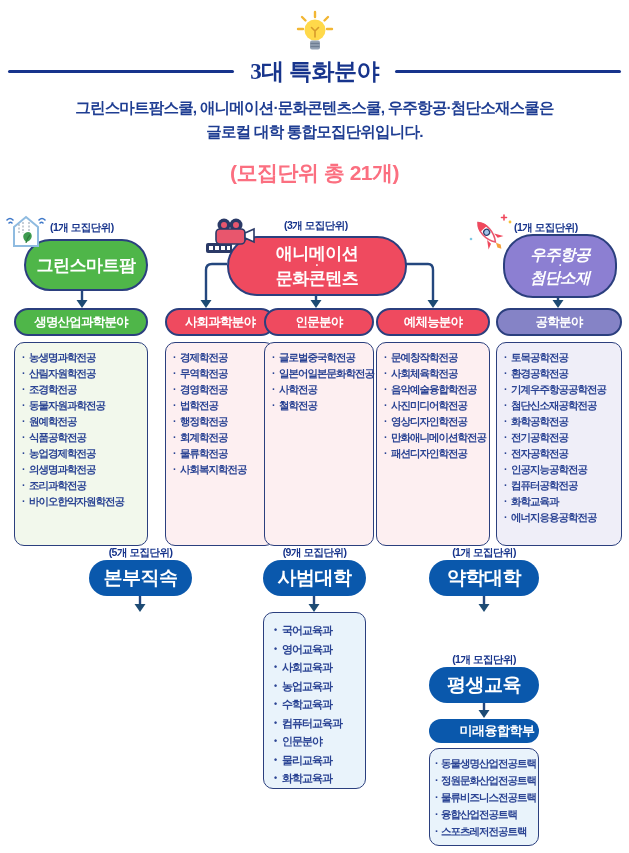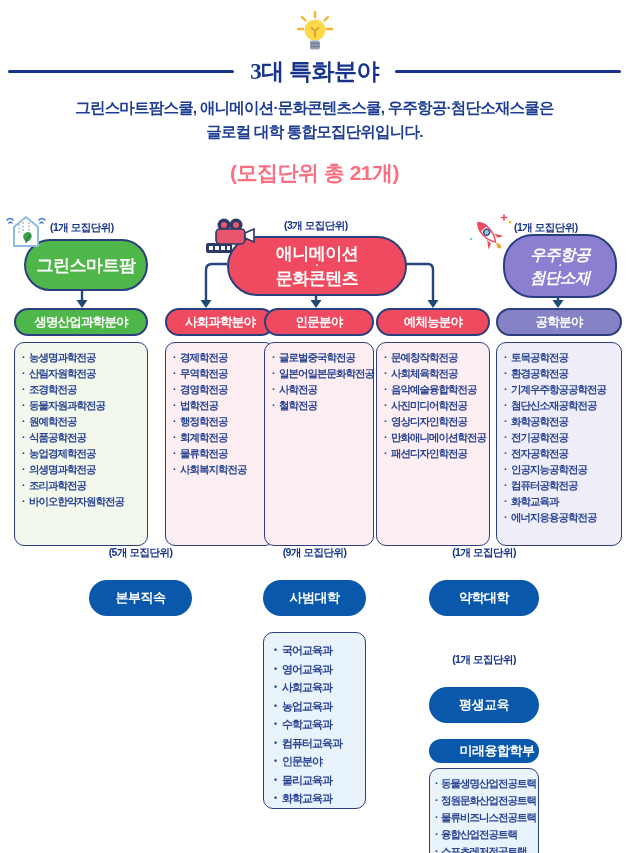--- a/index.html
+++ b/index.html
@@ -56,21 +56,21 @@
               color:var(--navy-text);letter-spacing:-1px;white-space:nowrap;}
   ul.items li::before{content:"·";position:absolute;left:1px;font-weight:800;}
 
   
   .bunit{position:absolute;z-index:2;}
   .u1{left:89px;top:546px;width:103px;}
   .u2{left:263px;top:546px;width:103px;}
   .u3{left:429px;top:546px;width:110px;}
   .u4{left:429px;top:653px;width:110px;}
   .bcount{text-align:center;font-size:10.5px;font-weight:700;color:var(--navy-title);letter-spacing:-0.5px;}
-  .bpill{margin-top:20px;height:36px;border-radius:19px;background:var(--blue);color:#fff;font-weight:800;font-size:13px;
+  .bpill{margin-top:0;height:36px;border-radius:19px;background:var(--blue);color:#fff;font-weight:800;font-size:19px;
          display:flex;align-items:center;justify-content:center;letter-spacing:-0.5px;}
   .bbox{margin-top:16px;border:1.5px solid var(--navy);border-radius:10px;background:var(--light-blue);padding:8px 4px 4px 8px;}
   .u1 .bbox{height:163px;}
   .u2 .bbox{height:163px;}
   .u3 .bbox{height:12px;padding:6px 4px 6px 8px;border-radius:8px;}
   .bbox ul.items li{font-size:11px;line-height:18.5px;padding-left:10px;white-space:normal;}
   .bbox ul.items li::before{content:"•";font-size:9px;left:2px;}
   .subpill{margin-top:16px;height:24px;border-radius:13px;background:var(--blue);color:#fff;font-weight:800;font-size:13px;
            display:flex;align-items:center;justify-content:center;letter-spacing:-0.5px;padding-left:26px;}
   .u4 .bbox{margin-top:5px;height:88px;padding:6px 2px 2px 4px;}

